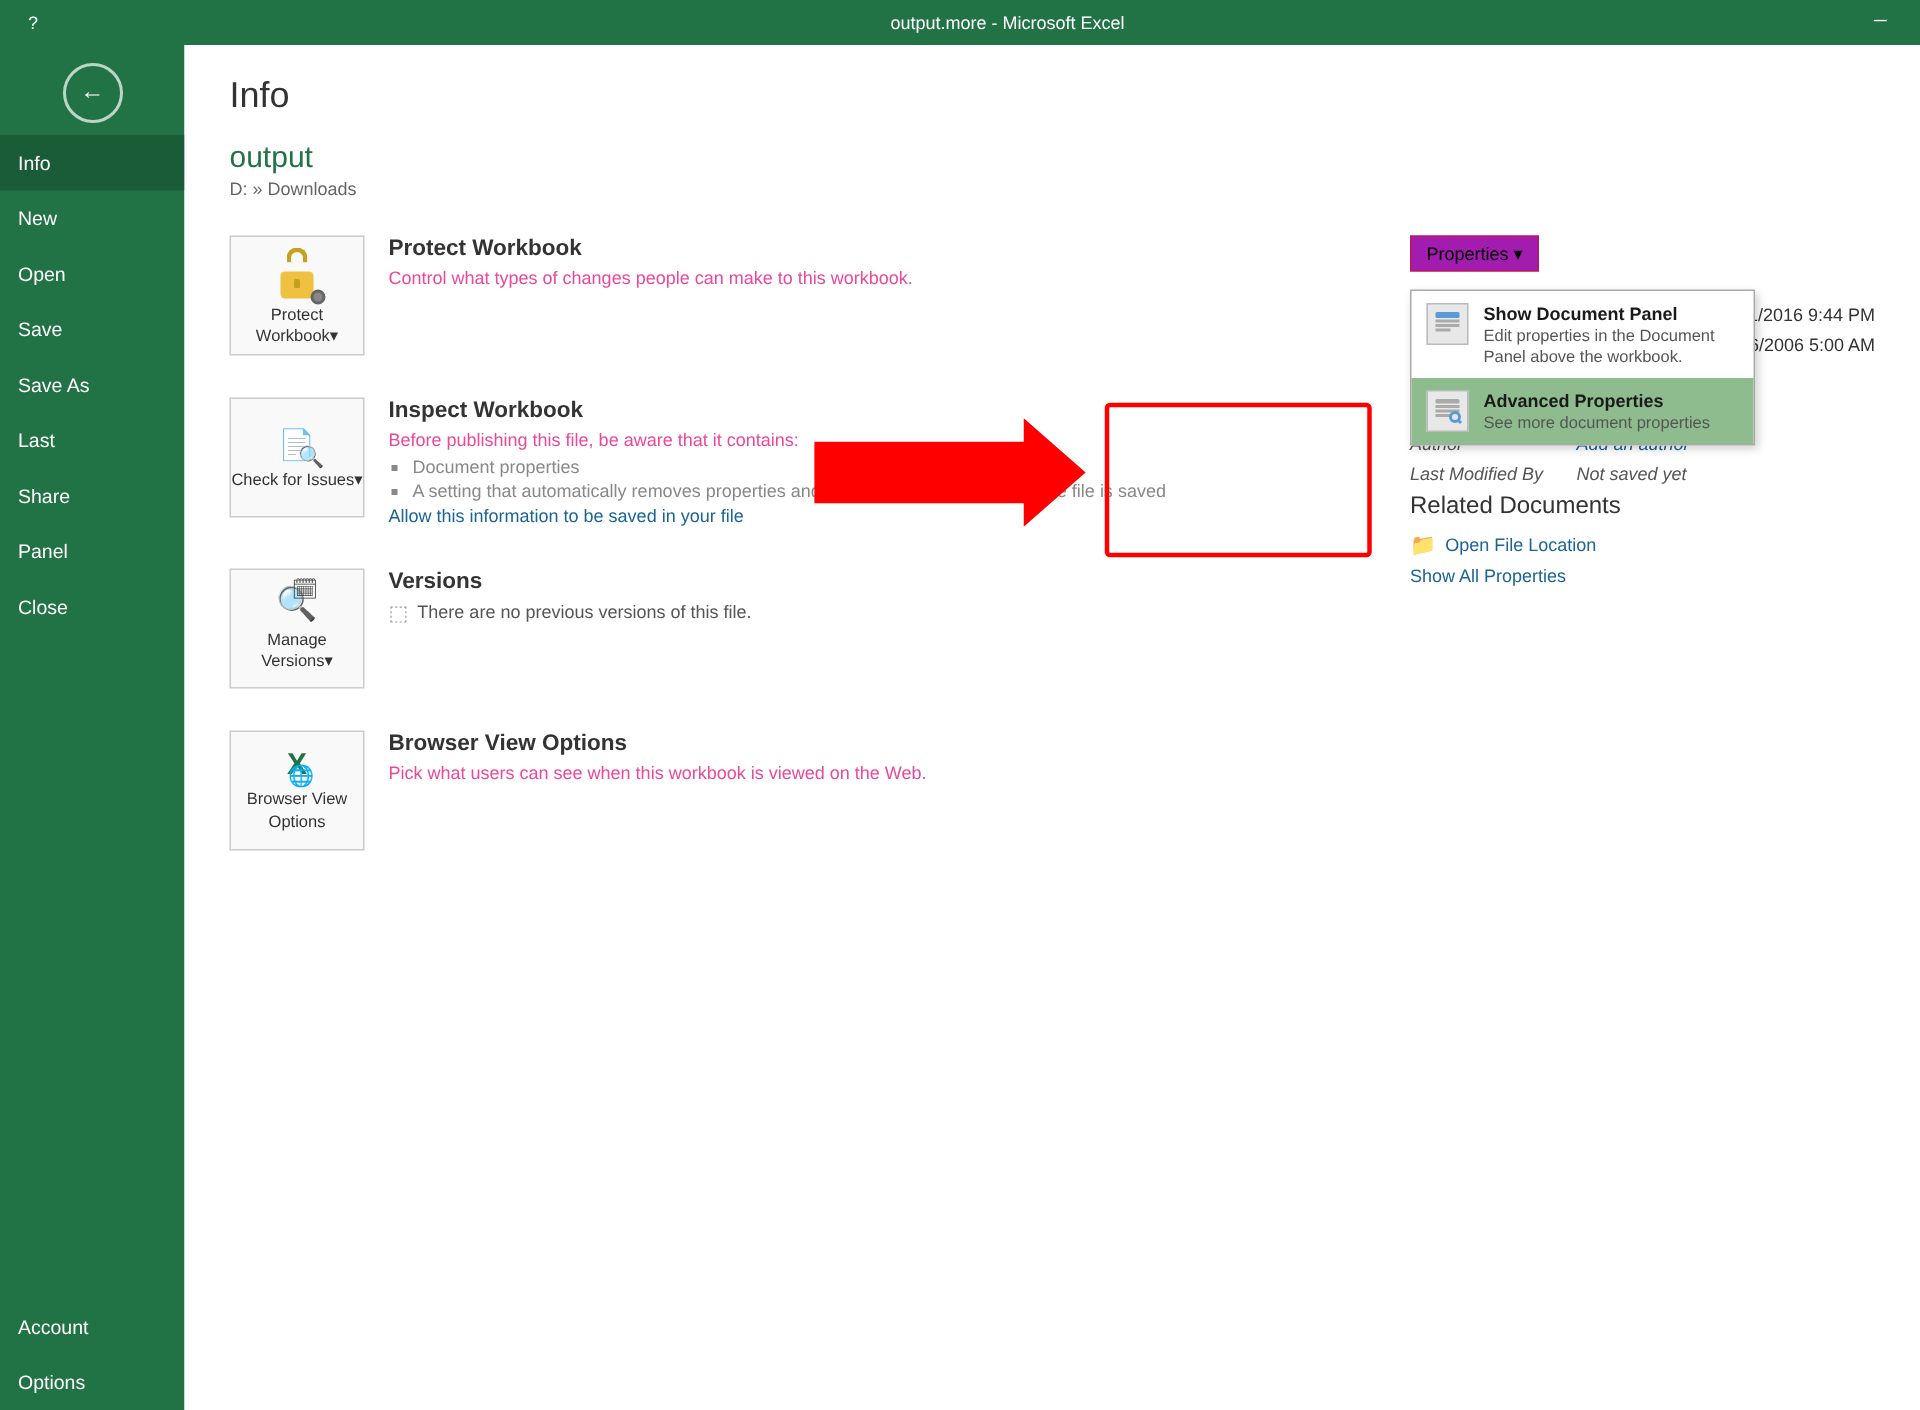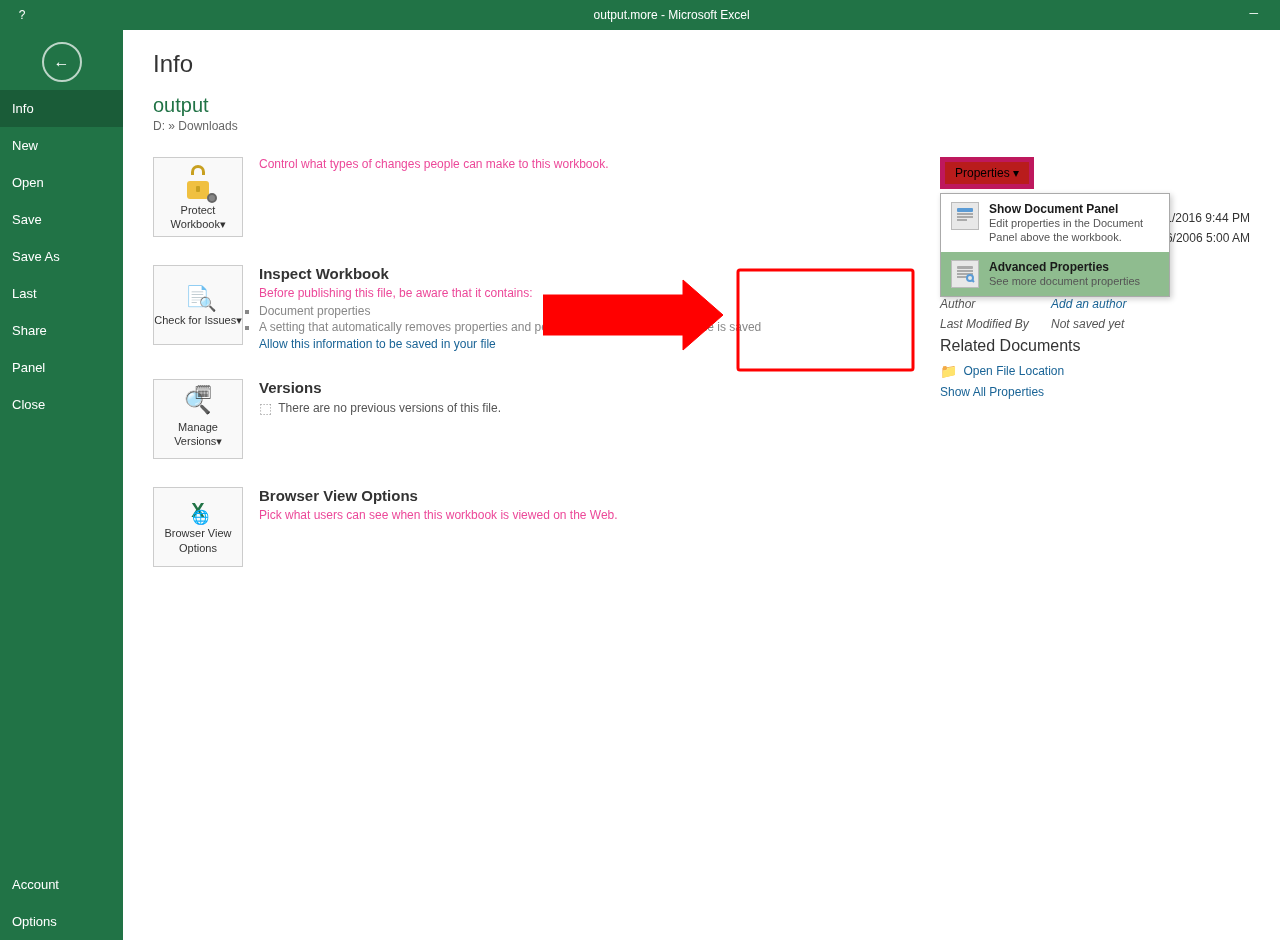--- a/index.html
+++ b/index.html
@@ -72,29 +72,29 @@
     .section { display: flex; align-items: flex-start; gap: 16px; margin-bottom: 28px; }
     .section-icon-box {
       width: 90px; min-width: 90px; height: 80px;
       border: 1px solid #ccc;
       display: flex; flex-direction: column; align-items: center; justify-content: center;
       cursor: pointer; font-size: 11px; color: #333; text-align: center; gap: 4px;
       background: #f9f9f9;
     }
     .section-text h2 { font-size: 15px; font-weight: 600; color: #333; margin-bottom: 4px; }
     .section-text p { font-size: 12px; color: #ec4899; margin-bottom: 4px; }
-    .section-text ul { margin-left: 0; font-size: 12px; color: #555; }
+    .section-text ul { margin-left: 16px; font-size: 12px; color: #555; }
     .section-text ul li { margin-bottom: 2px; list-style: square; color: #888; }
     .section-text a { color: #1a6496; font-size: 12px; text-decoration: none; }
 
     
     .properties-btn {
       display: inline-flex; align-items: center; gap: 4px;
-      border: 5px solid #be185d; padding: 4px 10px; font-size: 12px;
-      cursor: pointer; background: #b91c1c; margin-bottom: 8px; position: relative;
+      border: 1px solid #be185d; padding: 4px 10px; font-size: 12px;
+      cursor: pointer; background: #a21caf; margin-bottom: 8px; position: relative;
     }
 
     
     .properties-dropdown {
       border: 1px solid #aaa;
       background: white;
       box-shadow: 2px 2px 6px rgba(0,0,0,0.2);
       position: absolute;
       width: 230px;
       z-index: 10;
@@ -217,20 +217,21 @@
               <div style="width:22px; height:18px; background:#f0c040; border-radius:3px; position:absolute; bottom:0; left:50%; transform:translateX(-50%);">
                 <div style="width:4px; height:6px; background:#c8a020; border-radius:1px; position:absolute; top:5px; left:50%; transform:translateX(-50%);"></div>
               </div>
               <div style="width:14px; height:10px; border:3px solid #c8a020; border-bottom:none; border-radius:7px 7px 0 0; position:absolute; top:2px; left:50%; transform:translateX(-50%);"></div>
               <div style="width:10px; height:10px; background:#888; border-radius:50%; position:absolute; bottom:-4px; right:-3px; border:2px solid #666;"></div>
             </div>
             <span style="font-size:11px; line-height:1.3; text-align:center;">Protect
 Workbook▾</span>
           </div>
           <div class="section-text">
+            <h2>Protect Workbook</h2>
             <p>Control what types of changes people can make to this workbook.</p>
           </div>
         </div>
 
         <div class="section">
           <div class="section-icon-box">
             <div style="font-size:22px; position:relative; display:inline-block;">
               <span style="font-size:20px;">📄</span>
               <span style="position:absolute; bottom:-3px; right:-6px; font-size:14px;">🔍</span>
             </div>

